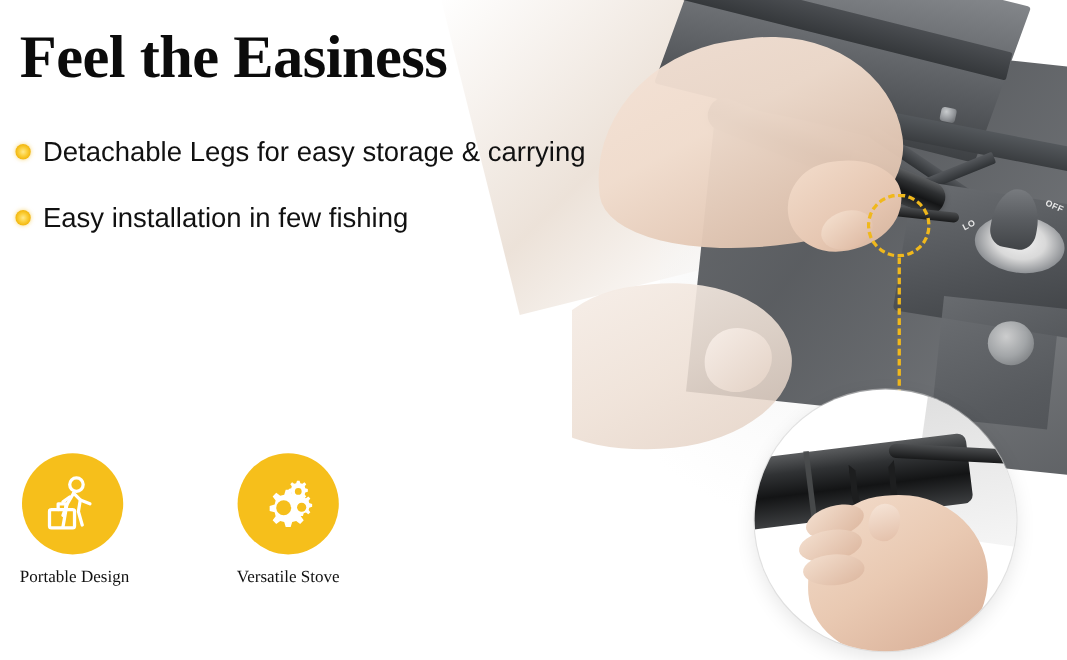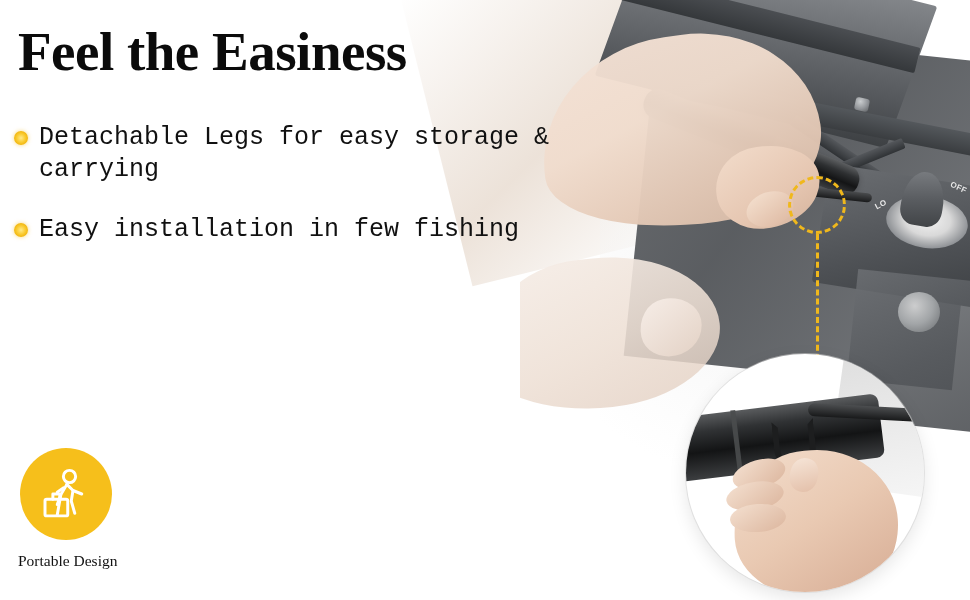--- a/index.html
+++ b/index.html
@@ -329,30 +329,30 @@
   .bullet-dot {
     flex: 0 0 auto;
     width: 14px; height: 14px;
     margin-top: 9px;
     margin-right: 11px;
     border-radius: 50%;
     background: radial-gradient(circle at 50% 50%, #ffe98a 0%, #fbcf3a 38%, #f2b60d 70%, #edb10a 100%);
     box-shadow: 0 0 4px rgba(242,182,13,0.55);
   }
   .bullet-text {
-    font-family: Liberation Mono, monospace;
+    font-family: Liberation Sans, sans-serif;
     font-size: 25px;
     line-height: 1.28;
     color: #111111;
   }
 
   
   .features {
     position: absolute;
-    left: 18px; top: 448px;
+    left: 18px; top: 412px;
     display: flex;
     gap: 100px;
     justify-content: space-between;
   }
   .feature {
     width: 96px;
     text-align: center;
   }
   .feature-circle {
     width: 92px; height: 92px;
@@ -454,15 +454,30 @@
             <path d="M29 25 L22 30"></path>
             <rect x="8" y="38" width="26" height="19" rx="2"></rect>
             <path d="M17 38 L17 32 L25 32 L25 38"></path>
           </g>
         </svg>
       </div>
       <div class="feature-label">Portable Design</div>
     </div>
 
 
+    <div class="feature">
+      <div class="feature-circle">
+        <svg width="58" height="58" viewBox="0 0 64 64">
+          <g fill="#ffffff">
+            <path d="M24 24 l4 -1 l1.5 -5 h5 l1.5 5 l4 1 l4 -3 l3.6 3.6 l-3 4 l1 4 l5 1.5 v5 l-5 1.5 l-1 4 l3 4 l-3.6 3.6 l-4 -3 l-4 1 l-1.5 5 h-5 l-1.5 -5 l-4 -1 l-4 3 l-3.6 -3.6 l3 -4 l-1 -4 l-5 -1.5 v-5 l5 -1.5 l1 -4 l-3 -4 l3.6 -3.6 Z"></path>
+            <circle cx="27.5" cy="36" r="7.5" fill="#f6bf1b"></circle>
+            <path d="M46 28 l2.6 -0.7 l1 -3.4 h3.4 l1 3.4 l2.6 0.7 l2.7 -2 l2.4 2.4 l-2 2.7 l0.7 2.6 l3.4 1 v3.4 l-3.4 1 l-0.7 2.6 l2 2.7 l-2.4 2.4 l-2.7 -2 l-2.6 0.7 l-1 3.4 h-3.4 l-1 -3.4 l-2.6 -0.7 l-2.7 2 l-2.4 -2.4 l2 -2.7 l-0.7 -2.6 l-3.4 -1 v-3.4 l3.4 -1 l0.7 -2.6 l-2 -2.7 l2.4 -2.4 Z" transform="translate(-4,4) scale(0.86) translate(6,-2)"></path>
+            <circle cx="45.5" cy="35.5" r="4.6" fill="#f6bf1b"></circle>
+            <path d="M38 12 l2 -0.5 l0.8 -2.6 h2.6 l0.8 2.6 l2 0.5 l2.1 -1.5 l1.8 1.8 l-1.5 2.1 l0.5 2 l2.6 0.8 v2.6 l-2.6 0.8 l-0.5 2 l1.5 2.1 l-1.8 1.8 l-2.1 -1.5 l-2 0.5 l-0.8 2.6 h-2.6 l-0.8 -2.6 l-2 -0.5 l-2.1 1.5 l-1.8 -1.8 l1.5 -2.1 l-0.5 -2 l-2.6 -0.8 v-2.6 l2.6 -0.8 l0.5 -2 l-1.5 -2.1 l1.8 -1.8 Z" transform="translate(0,0)"></path>
+            <circle cx="42.1" cy="19.6" r="3.4" fill="#f6bf1b"></circle>
+          </g>
+        </svg>
+      </div>
+      <div class="feature-label">Versatile Stove</div>
+    </div>
 
   </div>
 </div>
 
 </body></html>

